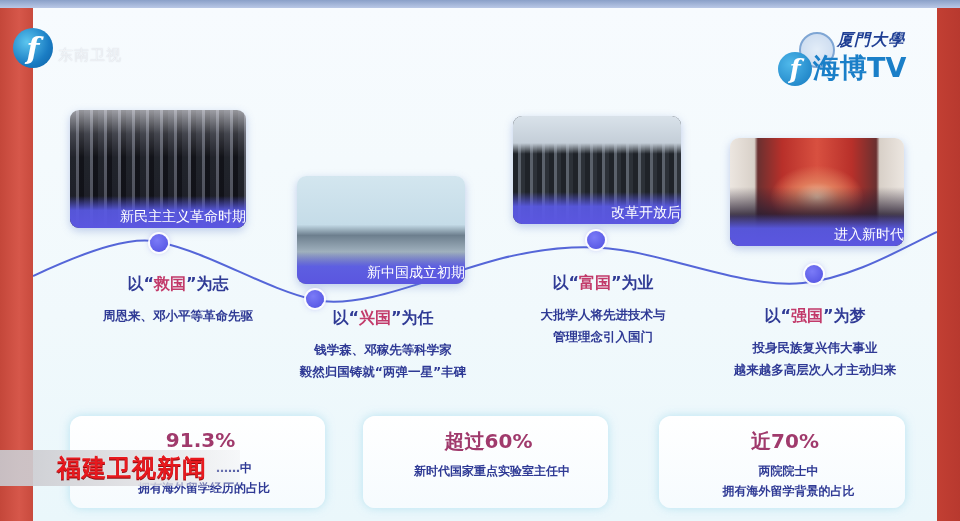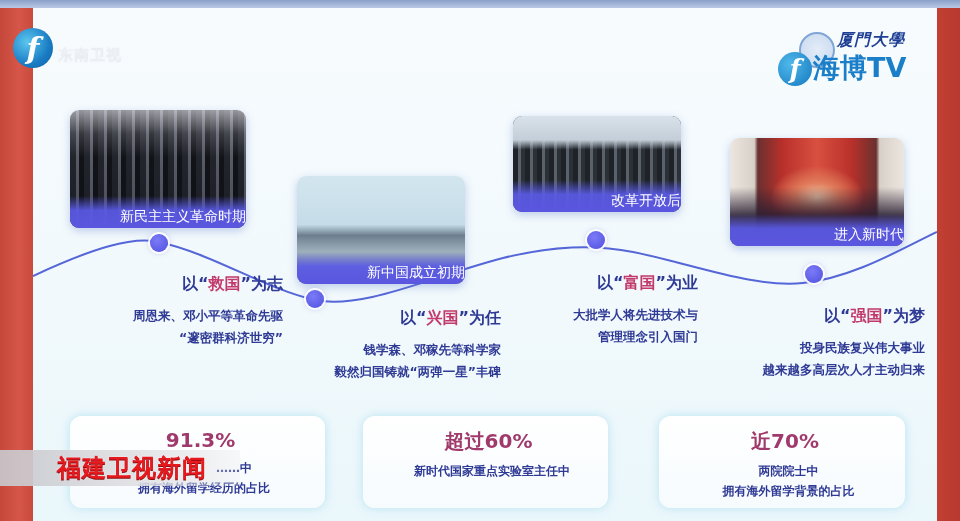--- a/index.html
+++ b/index.html
@@ -83,21 +83,21 @@
   }
   .p4 .img::after { content: ""; position: absolute; left: 0; right: 0; bottom: 0; height: 55%;
       background: linear-gradient(180deg, rgba(40,20,30,0) 0%, rgba(40,30,50,0.9) 50%, #2b2640 100%); }
 
   .node {
     position: absolute; width: 18px; height: 18px; border-radius: 50%;
     background: radial-gradient(circle at 40% 35%, #7b7bf7, #4f4fe0);
     box-shadow: 0 0 0 2px rgba(255,255,255,0.9), 0 0 6px rgba(90,90,230,0.5);
   }
 
-  .era { position: absolute; text-align: right; white-space: nowrap; }
+  .era { position: absolute; text-align: center; white-space: nowrap; }
   .era .motto { font-size: 16px; font-weight: bold; color: #2f3a95; }
   .era .motto .hl { color: #c23a6a; }
   .era .desc { margin-top: 10px; font-size: 12.5px; font-weight: bold; color: #2f3a95; line-height: 22px; }
 
   .stat {
     position: absolute; top: 408px; height: 92px; border-radius: 12px;
     background: linear-gradient(180deg, #ffffff, #f6fbfe);
     box-shadow: 0 0 10px rgba(140,210,235,0.55);
     text-align: center;
   }
@@ -133,39 +133,38 @@
   </svg>
 
   <div class="photo p1" style="left:37px; top:102px; width:176px; height:118px;">
     <div class="img"></div>
     <div class="cap">新民主主义革命时期</div>
   </div>
   <div class="photo p2" style="left:264px; top:140px; width:168px; height:108px;margin-top:28px;">
     <div class="img"></div>
     <div class="cap">新中国成立初期</div>
   </div>
-  <div class="photo p3" style="left:480px; top:108px; width:168px; height:96px;">
+  <div class="photo p3" style="left:480px; top:108px; width:168px; height:108px;">
     <div class="img"></div>
     <div class="cap">改革开放后</div>
   </div>
   <div class="photo p4" style="left:697px; top:130px; width:174px; height:108px;">
     <div class="img"></div>
     <div class="cap">进入新时代</div>
   </div>
 
   <div class="node" style="left:117px; top:226px;"></div>
   <div class="node" style="left:273px; top:282px;"></div>
   <div class="node" style="left:554px; top:223px;"></div>
   <div class="node" style="left:772px; top:257px;"></div>
 
   <div class="era" style="left:40px; top:266px; width:210px;">
     <div class="motto"><span>以“</span><span class="hl">救国</span><span>”为志</span></div>
     <div class="desc">
       <div>周恩来、邓小平等革命先驱</div>
-      <div>“邃密群科济世穷”</div>
     </div>
   </div>
   <div class="era" style="left:232px; top:300px; width:236px;">
     <div class="motto"><span>以“</span><span class="hl">兴国</span><span>”为任</span></div>
     <div class="desc">
       <div>钱学森、邓稼先等科学家</div>
       <div>毅然归国铸就“两弹一星”丰碑</div>
     </div>
   </div>
   <div class="era" style="left:475px; top:265px; width:190px;">

